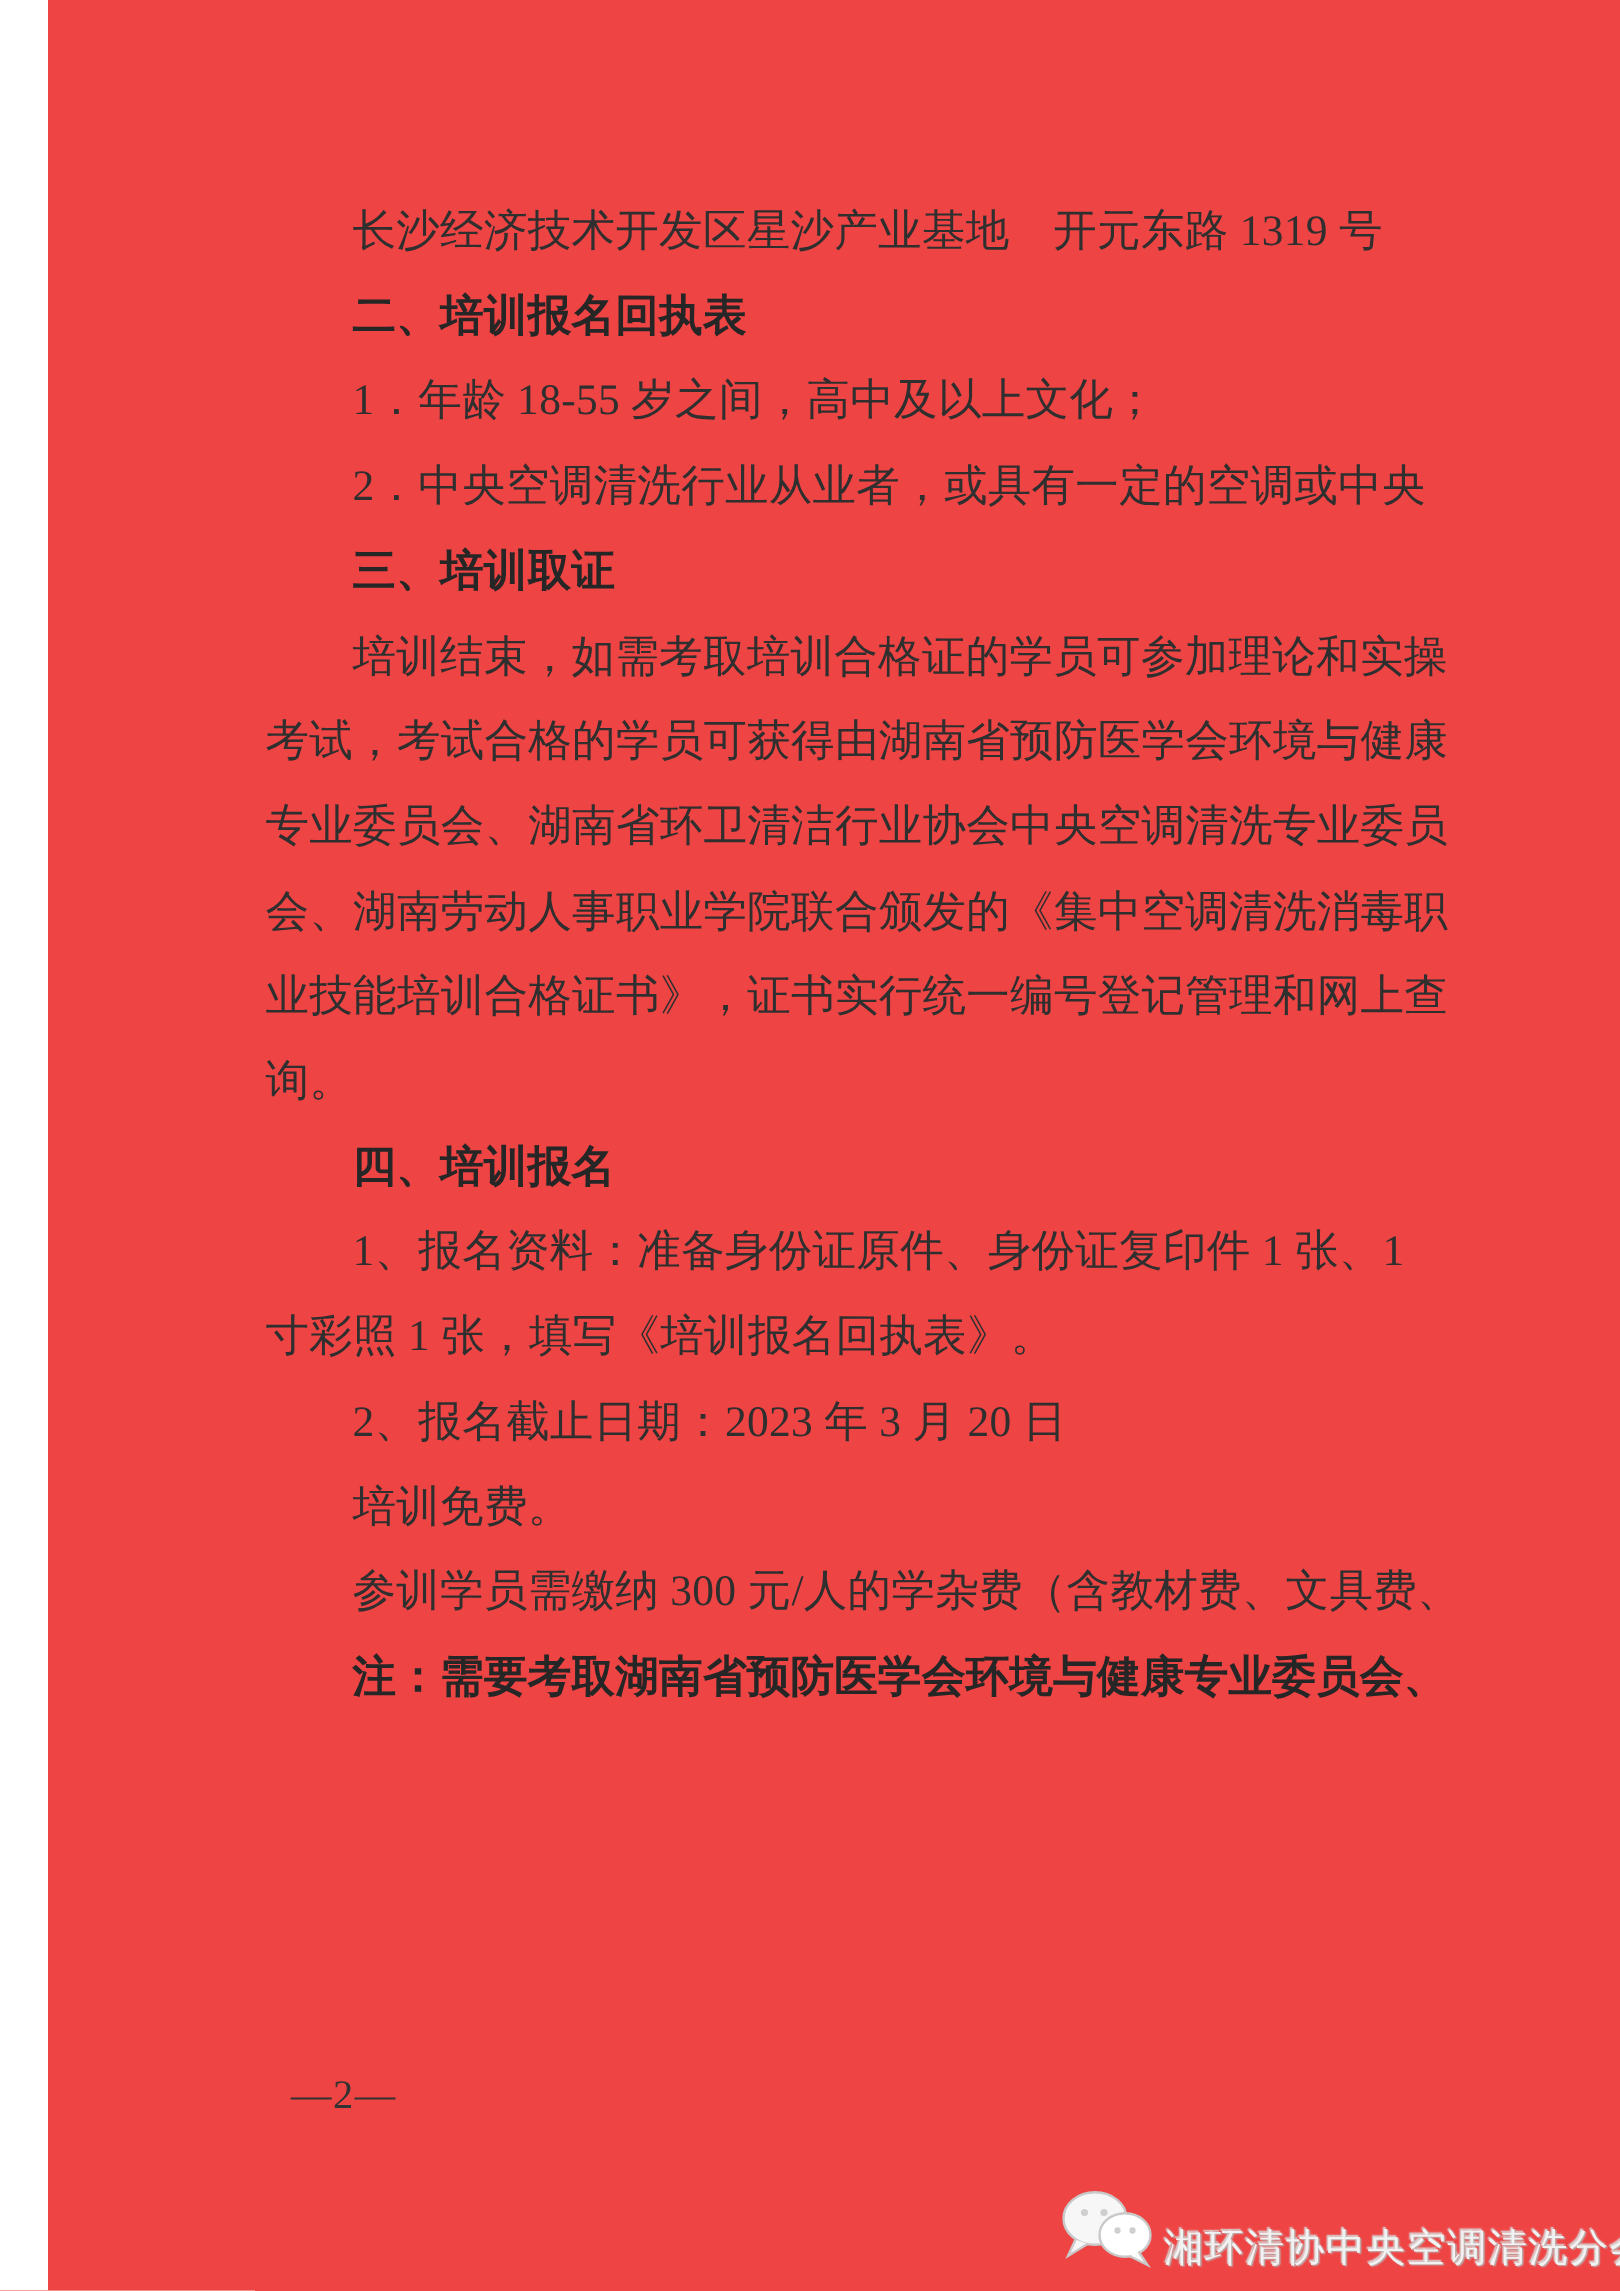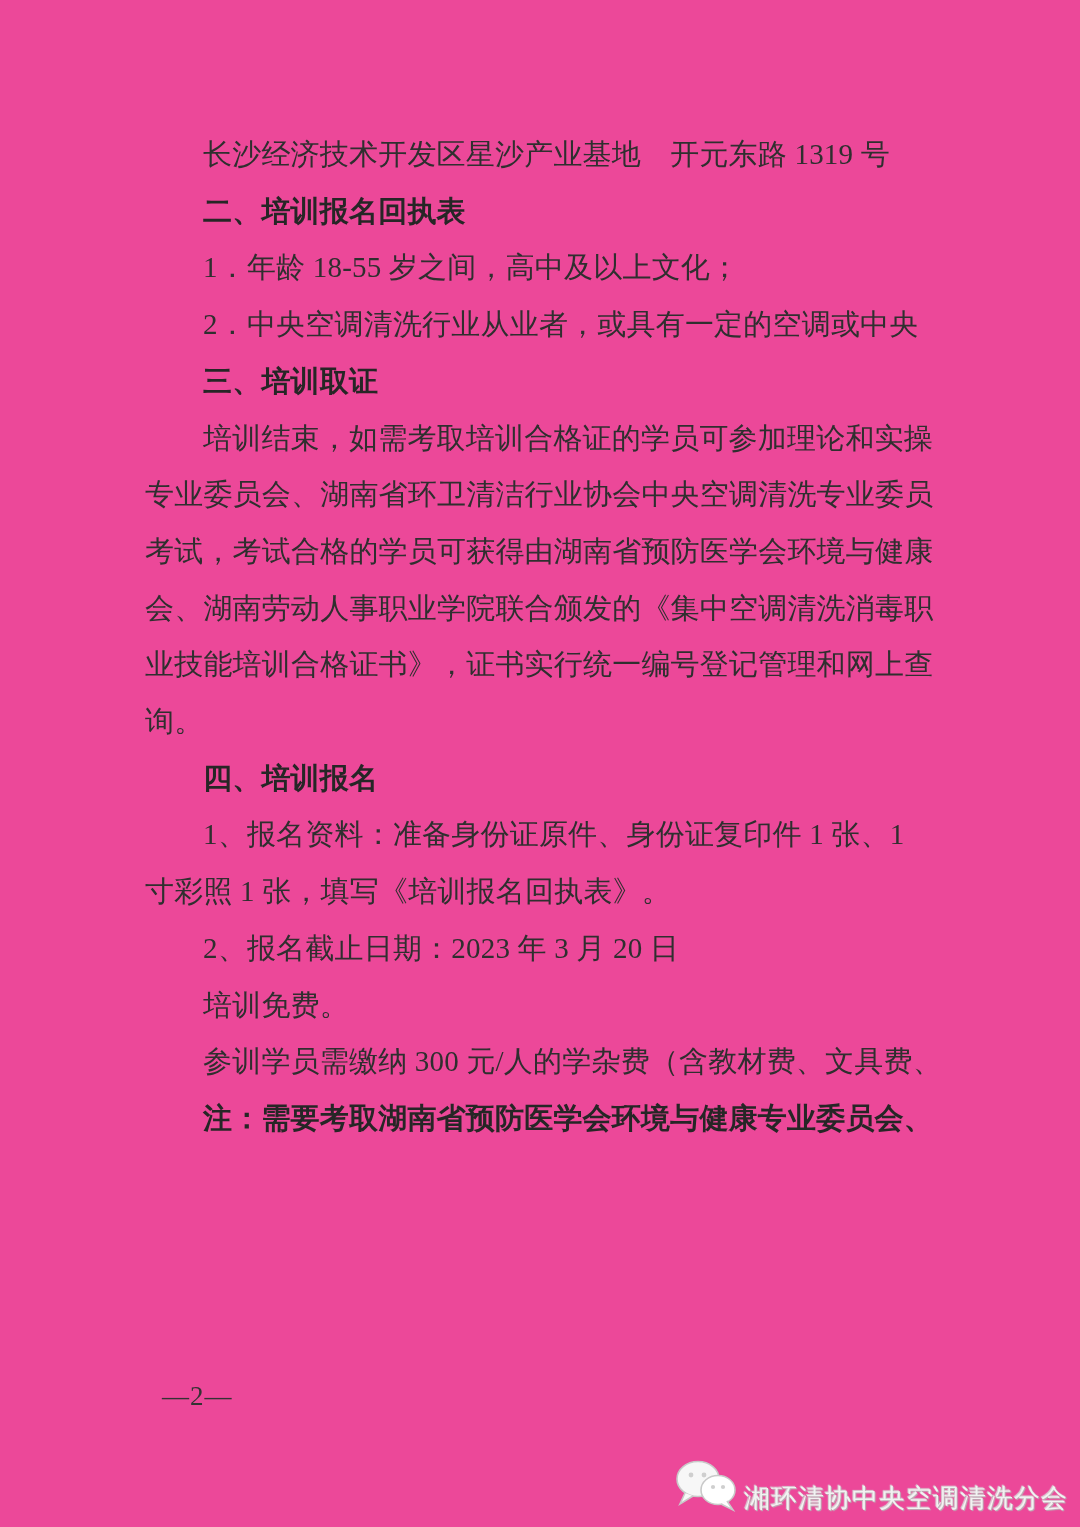--- a/index.html
+++ b/index.html
@@ -1,21 +1,21 @@
 <!DOCTYPE html>
 <html><head>
 <meta charset="utf-8">
 <style>
   html,body{margin:0;padding:0;}
   body{
     width:1080px;height:1527px;position:relative;background:#ffffff;
     font-family:"Liberation Serif","DejaVu Serif",serif;
     overflow:hidden;
   }
-  .page{position:absolute;inset:0;background:#ec4899;}
+  .page{position:absolute;inset:0;background:#ef4444;margin-left:32px;}
   .doc{
     position:absolute;left:145px;top:126px;width:800px;
     font-size:29px;line-height:56.7px;color:#2f2f2f;
   }
   .line{margin:0;white-space:nowrap;letter-spacing:0.2px;}
   .ind{text-indent:58px;}
   .bold{font-weight:bold;color:#262626;}
   .page-num{
     position:absolute;left:162px;top:1381px;
     font-size:27px;color:#333333;letter-spacing:1px;
@@ -38,22 +38,22 @@
 
 <div class="page">
 
   <div class="doc">
     <p class="line ind">长沙经济技术开发区星沙产业基地　开元东路 1319 号</p>
     <p class="line ind bold">二、培训报名回执表</p>
     <p class="line ind">1．年龄 18-55 岁之间，高中及以上文化；</p>
     <p class="line ind">2．中央空调清洗行业从业者，或具有一定的空调或中央</p>
     <p class="line ind bold">三、培训取证</p>
     <p class="line ind">培训结束，如需考取培训合格证的学员可参加理论和实操</p>
+    <p class="line">考试，考试合格的学员可获得由湖南省预防医学会环境与健康</p>
     <p class="line">专业委员会、湖南省环卫清洁行业协会中央空调清洗专业委员</p>
-    <p class="line">考试，考试合格的学员可获得由湖南省预防医学会环境与健康</p>
     <p class="line">会、湖南劳动人事职业学院联合颁发的《集中空调清洗消毒职</p>
     <p class="line">业技能培训合格证书》，证书实行统一编号登记管理和网上查</p>
     <p class="line">询。</p>
     <p class="line ind bold">四、培训报名</p>
     <p class="line ind">1、报名资料：准备身份证原件、身份证复印件 1 张、1</p>
     <p class="line">寸彩照 1 张，填写《培训报名回执表》。</p>
     <p class="line ind">2、报名截止日期：2023 年 3 月 20 日</p>
     <p class="line ind">培训免费。</p>
     <p class="line ind">参训学员需缴纳 300 元/人的学杂费（含教材费、文具费、</p>
     <p class="line ind bold">注：需要考取湖南省预防医学会环境与健康专业委员会、</p>

